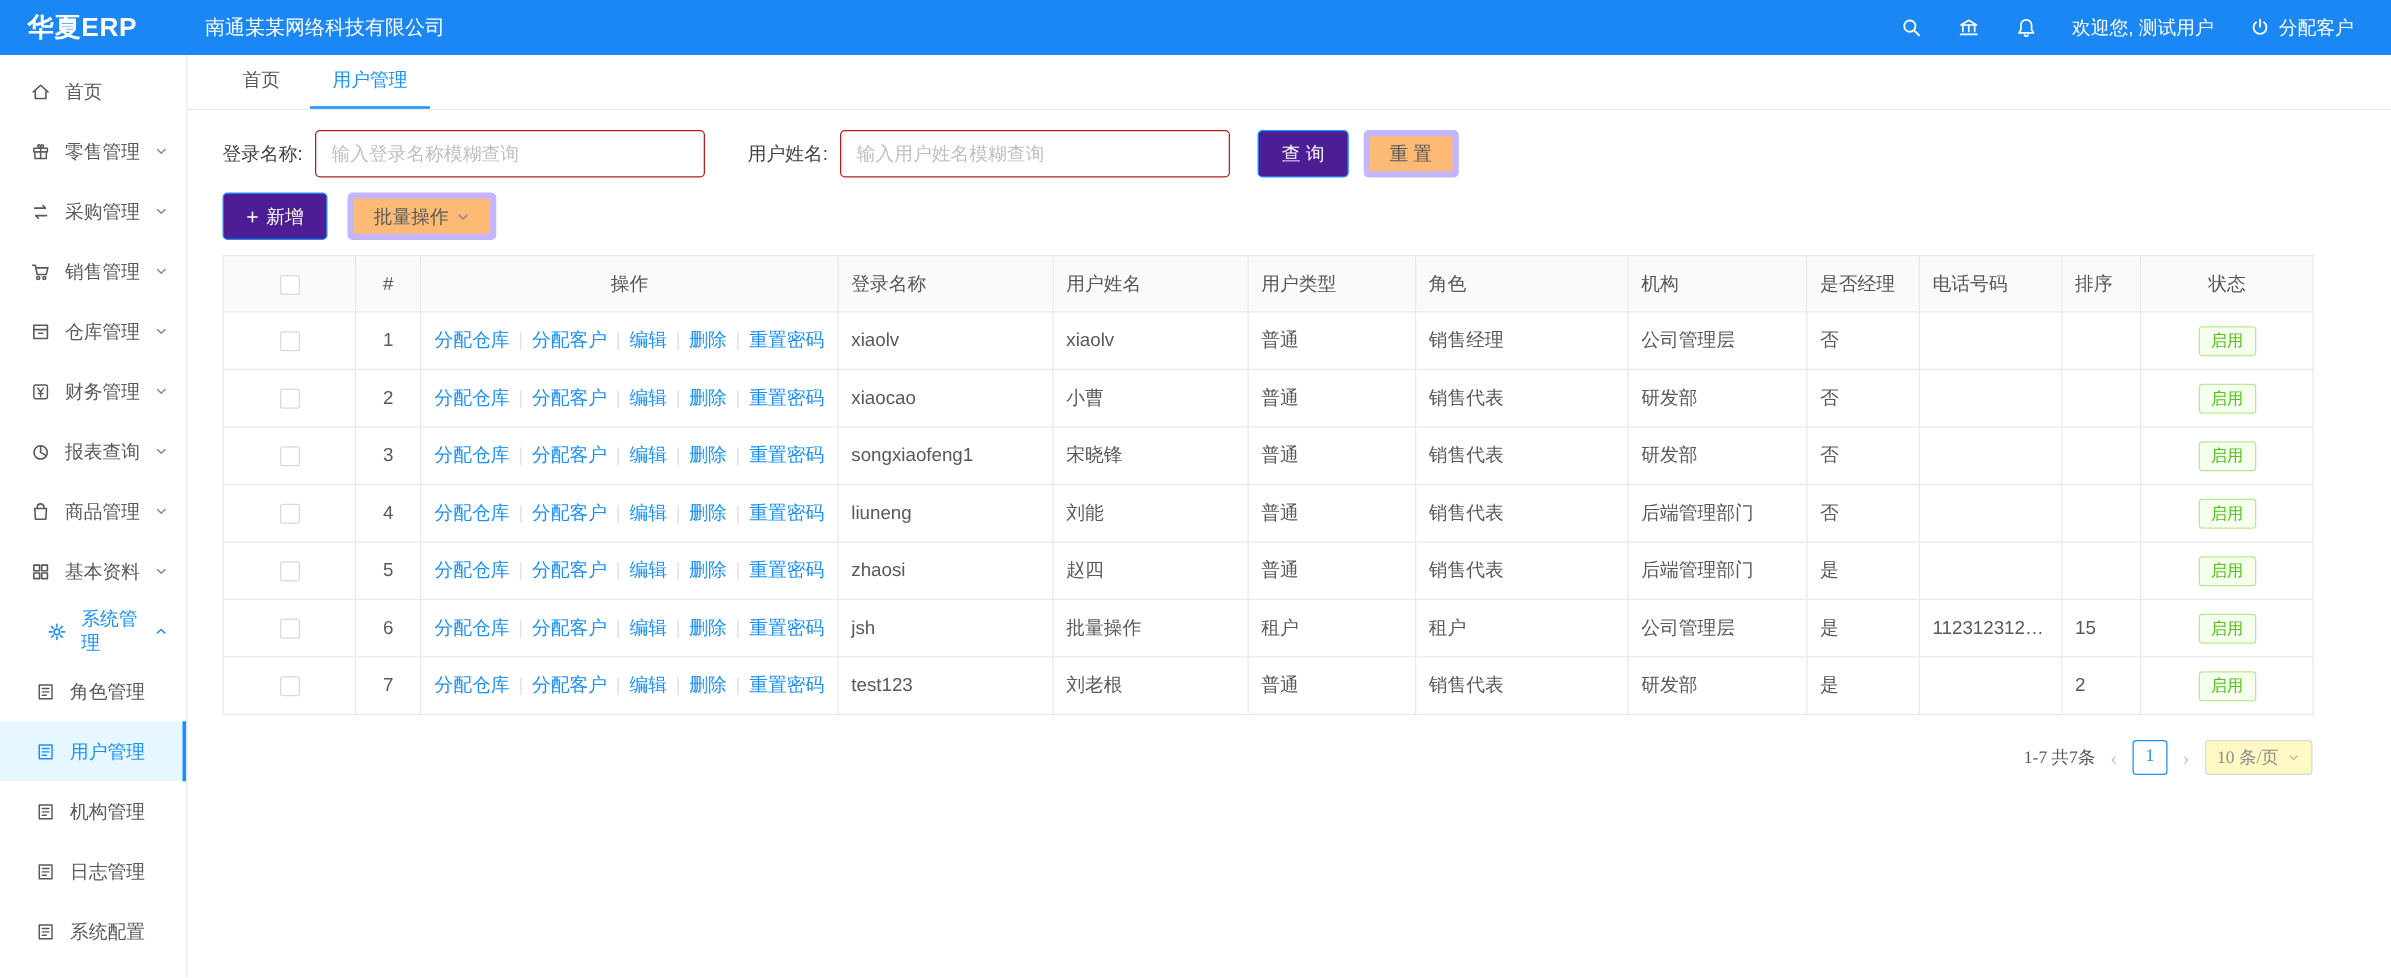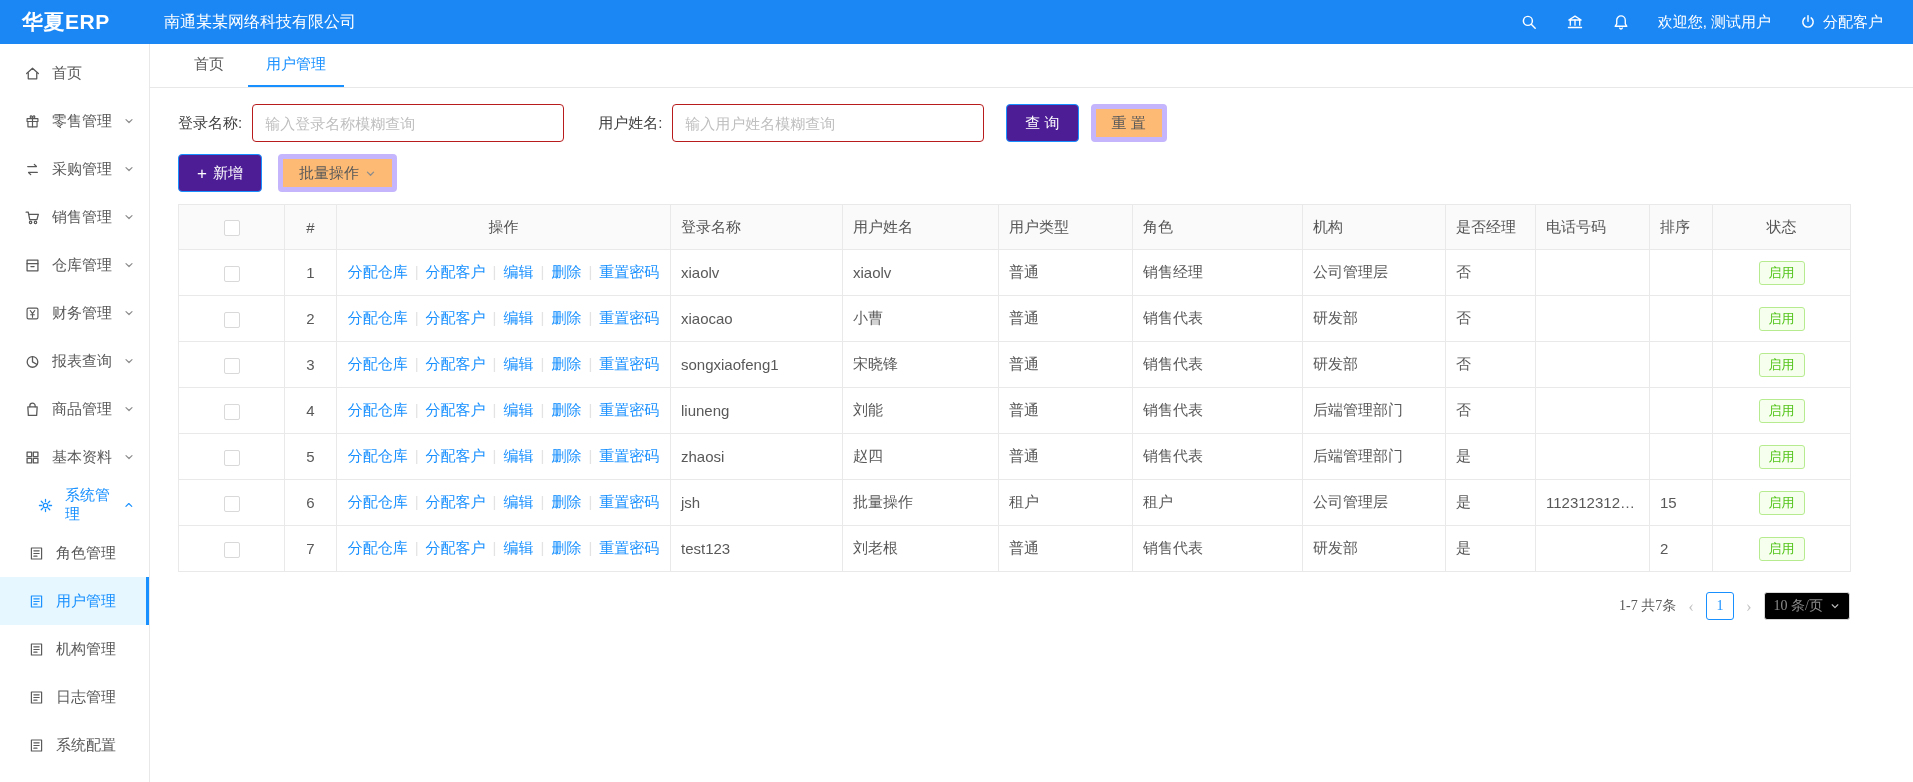--- a/index.html
+++ b/index.html
@@ -72,21 +72,21 @@
   .tag-green { display:inline-block; padding:2px 9px; border:1px solid #b7eb8f; background:#f6ffed;
                color:#52c41a; border-radius:3px; font-size:13px; line-height:18px; }
 
   
   .pagination { width:1672px; display:flex; justify-content:flex-end; align-items:center;
                 gap:12px; margin-top:20px; font-size:14px; color:#595959;font-family:Liberation Serif, serif; }
   .page-arrow { color:#c4c4c4; font-size:17px; cursor:pointer; line-height:1; }
   .page-box { min-width:28px; height:28px; line-height:26px; text-align:center;
               border:1px solid #1890ff; color:#1890ff; border-radius:3px; background:#fff; cursor:pointer; }
   .page-size { height:28px; border:1px solid #d9d9d9; border-radius:3px; padding:0 9px;
-               display:flex; align-items:center; gap:7px; color:#8c8c8c; cursor:pointer; background:#000000; }
+               display:flex; align-items:center; gap:7px; color:#8c8c8c; cursor:pointer; background:#fef9c3; }
   .page-size .chev-sm { width:10px; height:10px; color:#bfbfbf; }
 </style>
 </head>
 <body>
 
 <div class="topbar">
   <div class="logo">华夏ERP</div>
   <div class="company">南通某某网络科技有限公司</div>
   <div class="topbar-right">
     <svg class="top-icon" viewBox="0 0 16 16" fill="none" stroke="currentColor" stroke-width="1.3" stroke-linecap="round">

